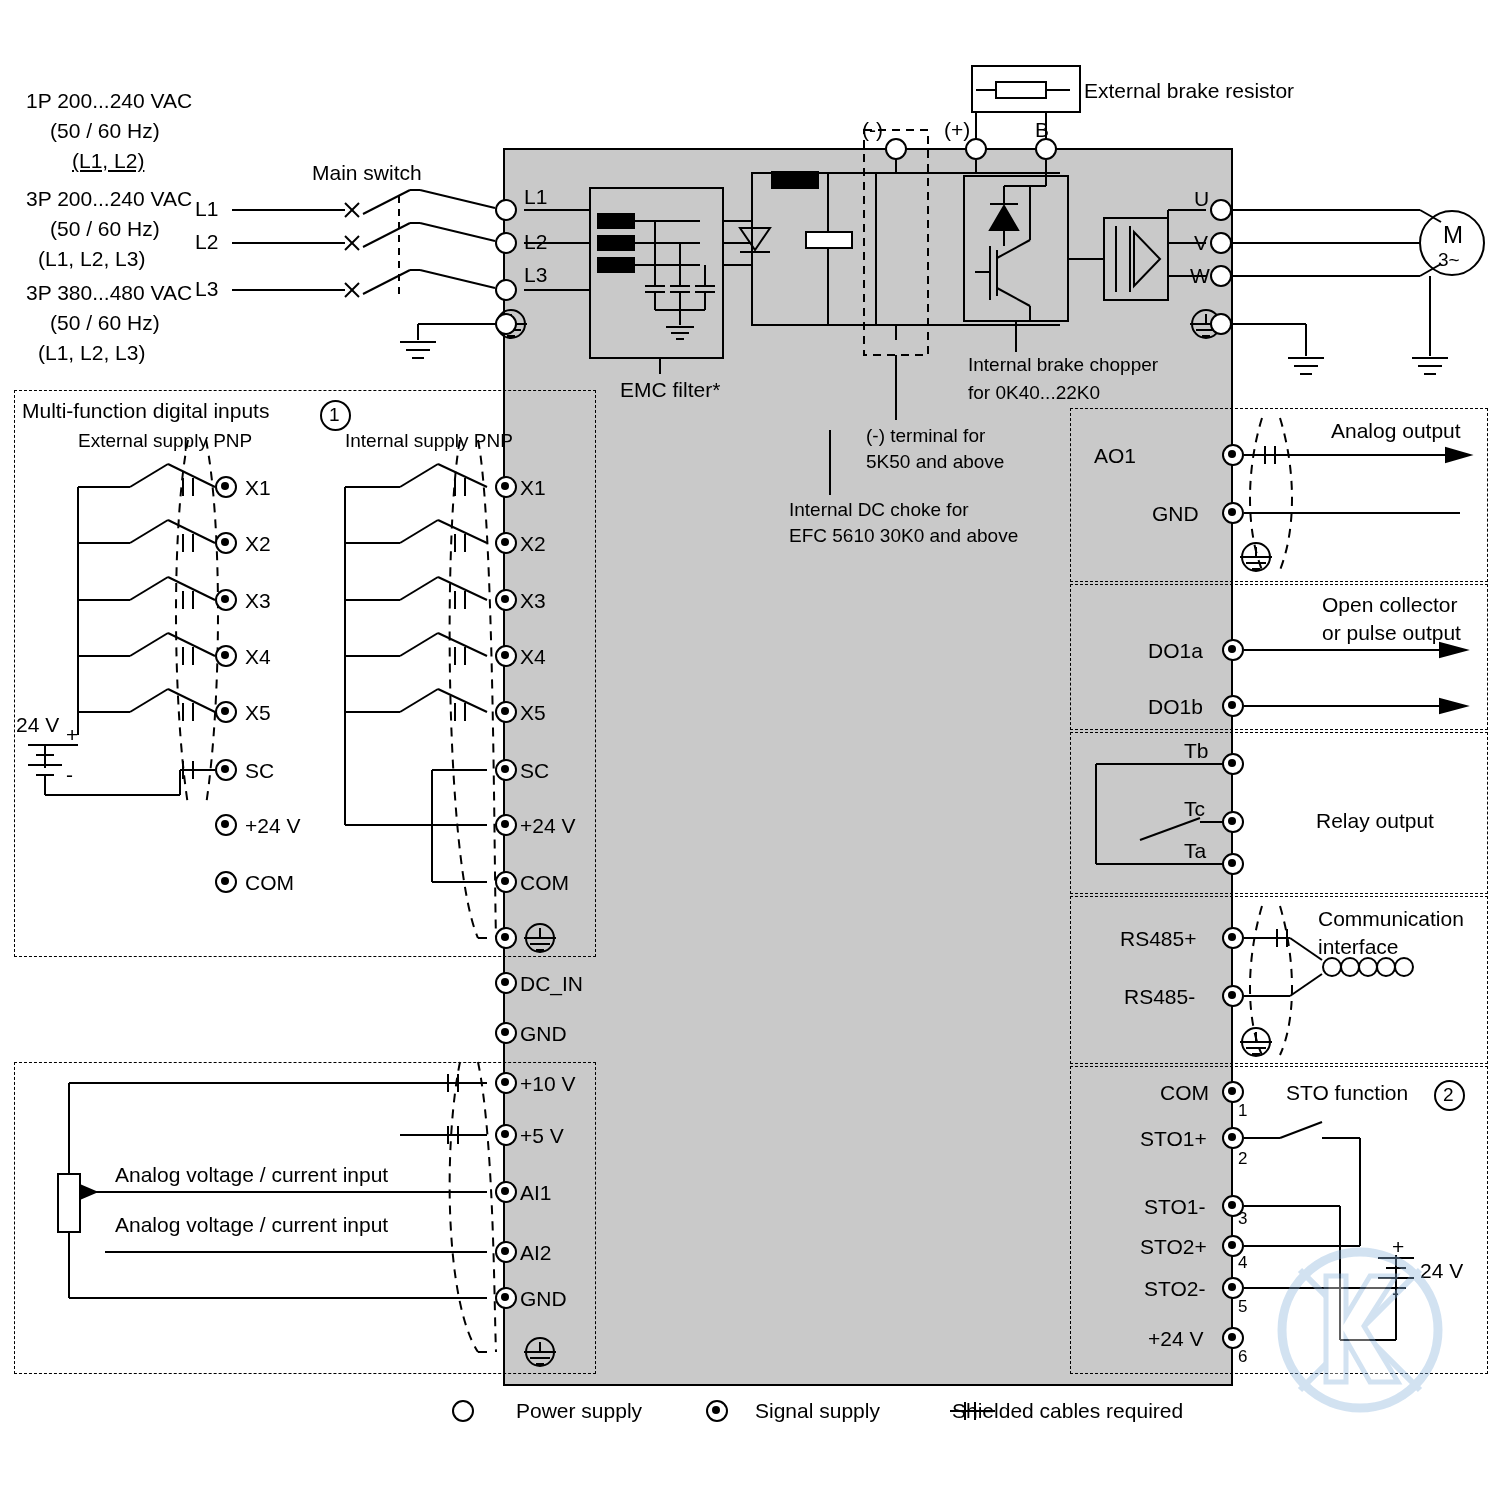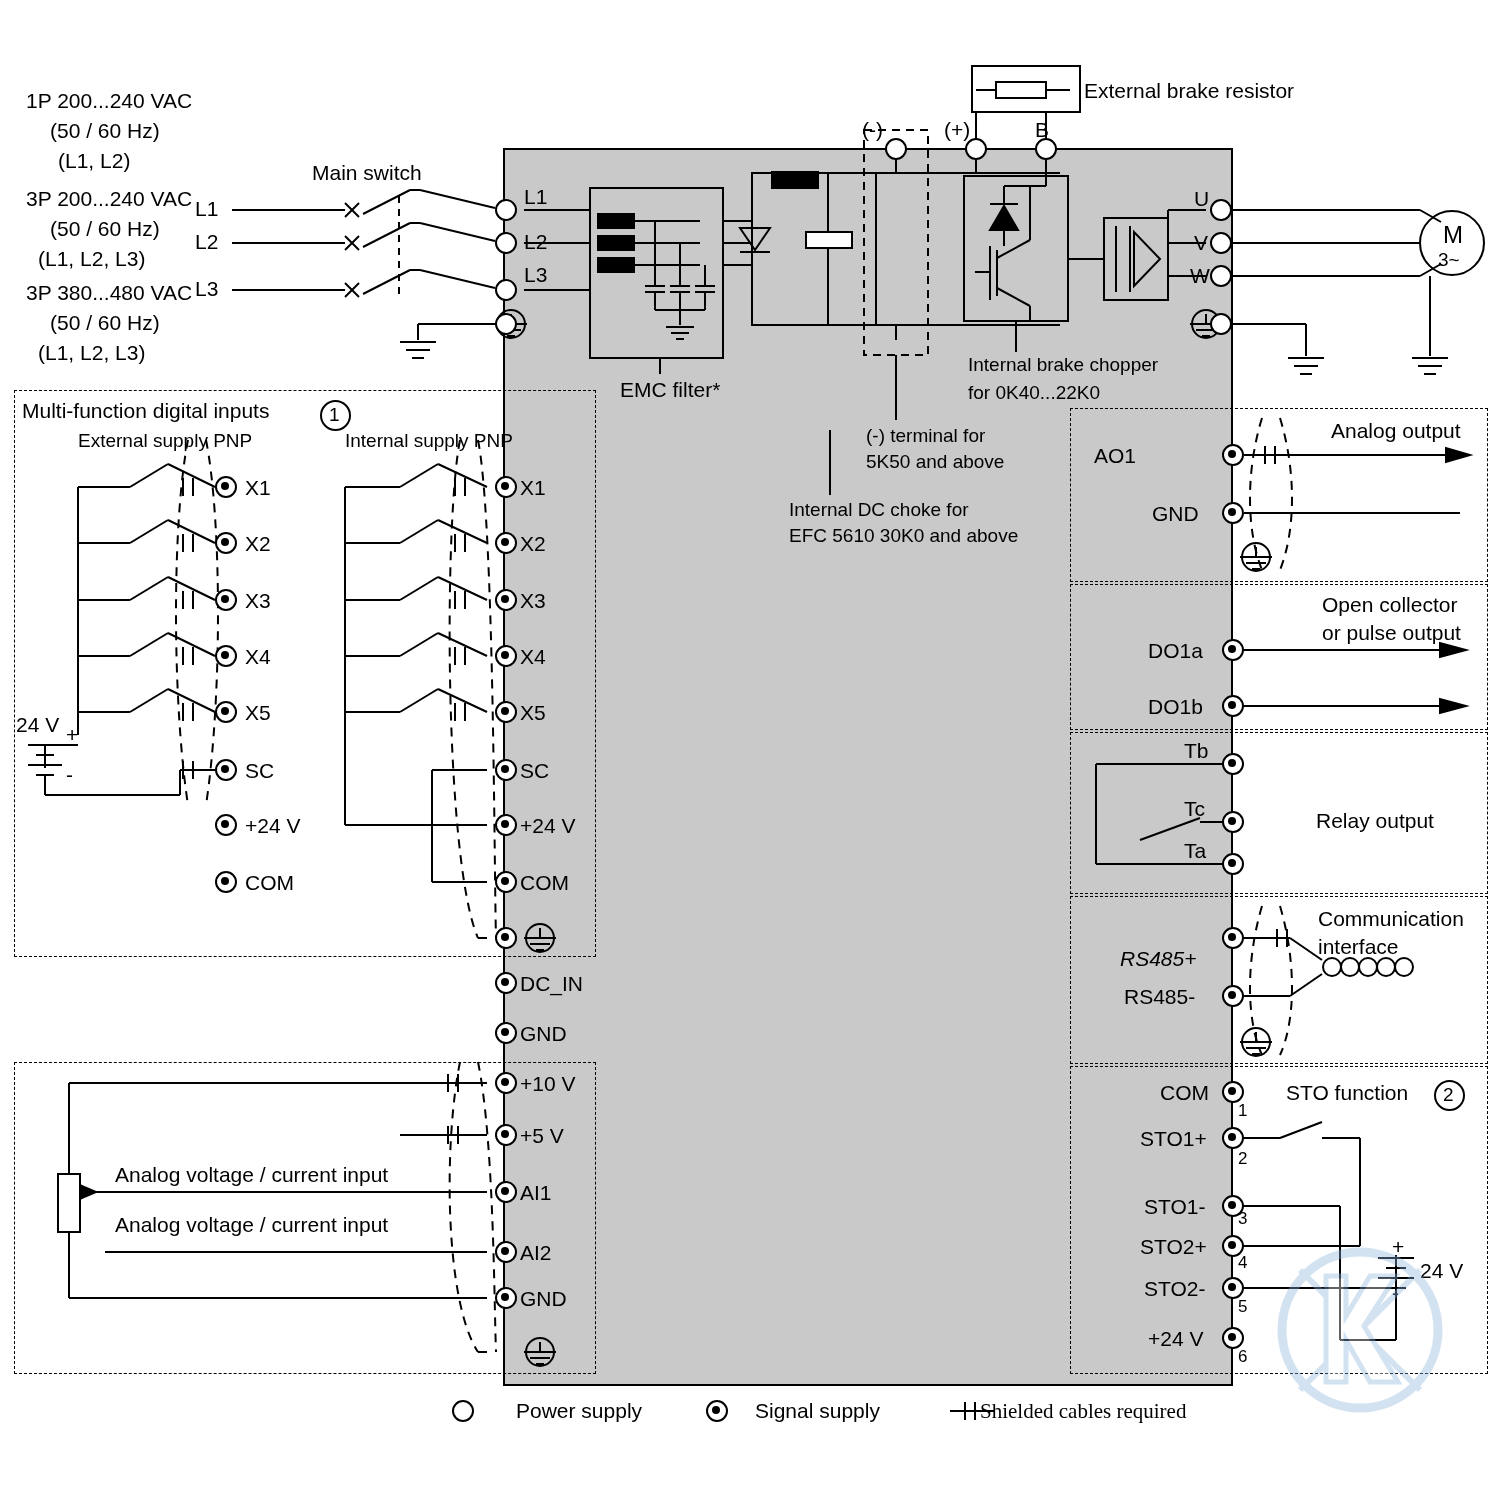--- a/index.html
+++ b/index.html
@@ -334,21 +334,21 @@
 
   <g stroke="#000" stroke-width="2" fill="none">
     <line x1="965" y1="1402" x2="965" y2="1420"></line>
     <line x1="975" y1="1402" x2="975" y2="1420"></line>
     <line x1="950" y1="1411" x2="995" y2="1411"></line>
   </g>
 </svg>
 
 <div class="txt" style="left:26px;top:88px;">1P 200...240 VAC</div>
 <div class="txt" style="left:50px;top:118px;">(50 / 60 Hz)</div>
-<div class="txt" style="left:58px;top:148px;">(L1, L2)</div>
+<div class="txt" style="left:72px;top:148px;text-decoration:underline;">(L1, L2)</div>
 <div class="txt" style="left:26px;top:186px;">3P 200...240 VAC</div>
 <div class="txt" style="left:50px;top:216px;">(50 / 60 Hz)</div>
 <div class="txt" style="left:38px;top:246px;">(L1, L2, L3)</div>
 <div class="txt" style="left:26px;top:280px;">3P 380...480 VAC</div>
 <div class="txt" style="left:50px;top:310px;">(50 / 60 Hz)</div>
 <div class="txt" style="left:38px;top:340px;">(L1, L2, L3)</div>
 
 <div class="txt" style="left:312px;top:160px;">Main switch</div>
 <div class="txt" style="left:195px;top:196px;">L1</div>
 <div class="txt" style="left:195px;top:229px;">L2</div>
@@ -510,21 +510,21 @@
 <div class="txt" style="left:1184px;top:738px;">Tb</div>
 <div class="term sig" style="left:1222px;top:811px;"></div>
 <div class="txt" style="left:1184px;top:796px;">Tc</div>
 <div class="term sig" style="left:1222px;top:853px;"></div>
 <div class="txt" style="left:1184px;top:838px;">Ta</div>
 
 <div class="dash" style="left:1070px;top:896px;width:416px;height:166px;"></div>
 <div class="txt" style="left:1318px;top:906px;">Communication</div>
 <div class="txt" style="left:1318px;top:934px;">interface</div>
 <div class="term sig" style="left:1222px;top:927px;"></div>
-<div class="txt" style="left:1120px;top:946px;font-style:italic;">RS485+</div>
+<div class="txt" style="left:1120px;top:926px;">RS485+</div>
 <div class="term sig" style="left:1222px;top:985px;"></div>
 <div class="txt" style="left:1124px;top:984px;">RS485-</div>
 
 <div class="dash" style="left:1070px;top:1066px;width:416px;height:306px;"></div>
 <div class="txt" style="left:1286px;top:1080px;">STO function</div>
 <div class="abs" style="left:1434px;top:1080px;width:27px;height:27px;border:2px solid #000;border-radius:50%;"></div>
 <div class="txt sm" style="left:1443px;top:1082px;">2</div>
 
 <div class="term sig" style="left:1222px;top:1081px;"></div>
 <div class="txt" style="left:1160px;top:1080px;">COM</div>
@@ -545,21 +545,21 @@
 <div class="txt" style="left:1148px;top:1326px;">+24 V</div>
 <div class="txt xs" style="left:1238px;top:1344px;">6</div>
 <div class="txt" style="left:1420px;top:1258px;">24 V</div>
 <div class="txt" style="left:1392px;top:1234px;">+</div>
 <div class="txt" style="left:1392px;top:1280px;">-</div>
 
 <div class="term" style="left:452px;top:1400px;"></div>
 <div class="txt" style="left:516px;top:1398px;">Power supply</div>
 <div class="term sig" style="left:706px;top:1400px;"></div>
 <div class="txt" style="left:755px;top:1398px;">Signal supply</div>
-<div class="txt" style="left:980px;top:1398px;font-family:Liberation Serif, serif;">Shielded cables required</div>
+<div class="txt" style="left:952px;top:1398px;">Shielded cables required</div>
 
 <svg class="wm" width="260" height="260" style="left:1240px;top:1210px;">
   <g fill="none" stroke="#8ab4dd" stroke-width="9">
     <circle cx="120" cy="120" r="78"></circle>
     <path d="M60 60 L180 180 M180 60 L60 180" stroke-width="6"></path>
   </g>
   <g fill="#ffffff" stroke="#8ab4dd" stroke-width="5">
     <polygon points="86,66 106,66 106,106 130,66 156,66 124,116 158,172 130,172 106,130 106,172 86,172"></polygon>
   </g>
 </svg>

